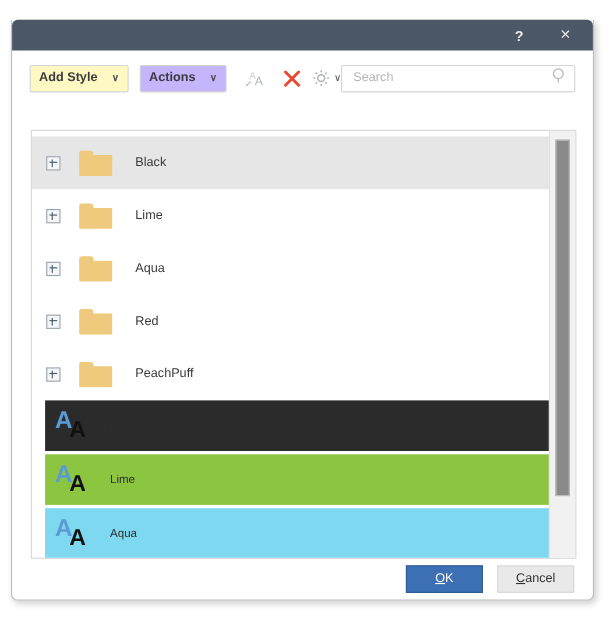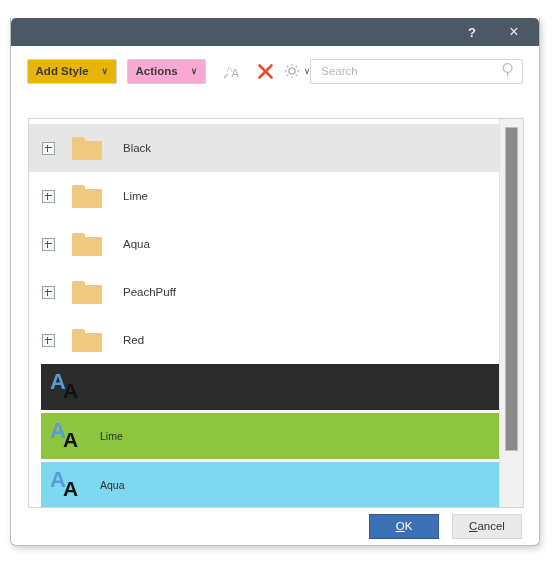--- a/index.html
+++ b/index.html
@@ -81,27 +81,27 @@
     gap: 13px;
     font-size: 11.5px;
     color: #3c3c3c;
     border: 1px solid #cfcfcf;
     border-radius: 2px;
     padding: 0 9px;
     box-sizing: border-box;
     white-space: nowrap;
   }
   .tb-btn.primary {
-    background: #eab308;
+    background: #fef9c3;
     border-color: #d4d4d4;
     font-weight: 700;
     min-width: 84px;
   }
   .tb-btn.ghost {
-    background: #f9a8d4;
+    background: #c4b5fd;
     border-color: #d2d2d2;
     font-weight: 700;
     min-width: 78px;
     margin-left: 10px;
   }
   .caret {
     font-size: 9px;
     color: #4d4d4d;
     line-height: 1;
   }
@@ -416,30 +416,30 @@
           </span>
         <span class="folder-label">Aqua</span>
       </div>
 
       <div class="folder-row">
         <span class="expander"></span>
         <span class="folder-icon">
             <span class="tab"></span>
             <span class="body"></span>
           </span>
-        <span class="folder-label">PeachPuff</span>
+        <span class="folder-label">Red</span>
       </div>
 
       <div class="folder-row">
         <span class="expander"></span>
         <span class="folder-icon">
             <span class="tab"></span>
             <span class="body"></span>
           </span>
-        <span class="folder-label">Red</span>
+        <span class="folder-label">PeachPuff</span>
       </div>
 
       <div class="style-row dark" style="background:#2b2b2b">
         <span class="aa-icon">
           <span class="a-blue">A</span>
           <span class="a-black">A</span>
         </span>
         <span class="style-label">Black</span>
       </div>
 

